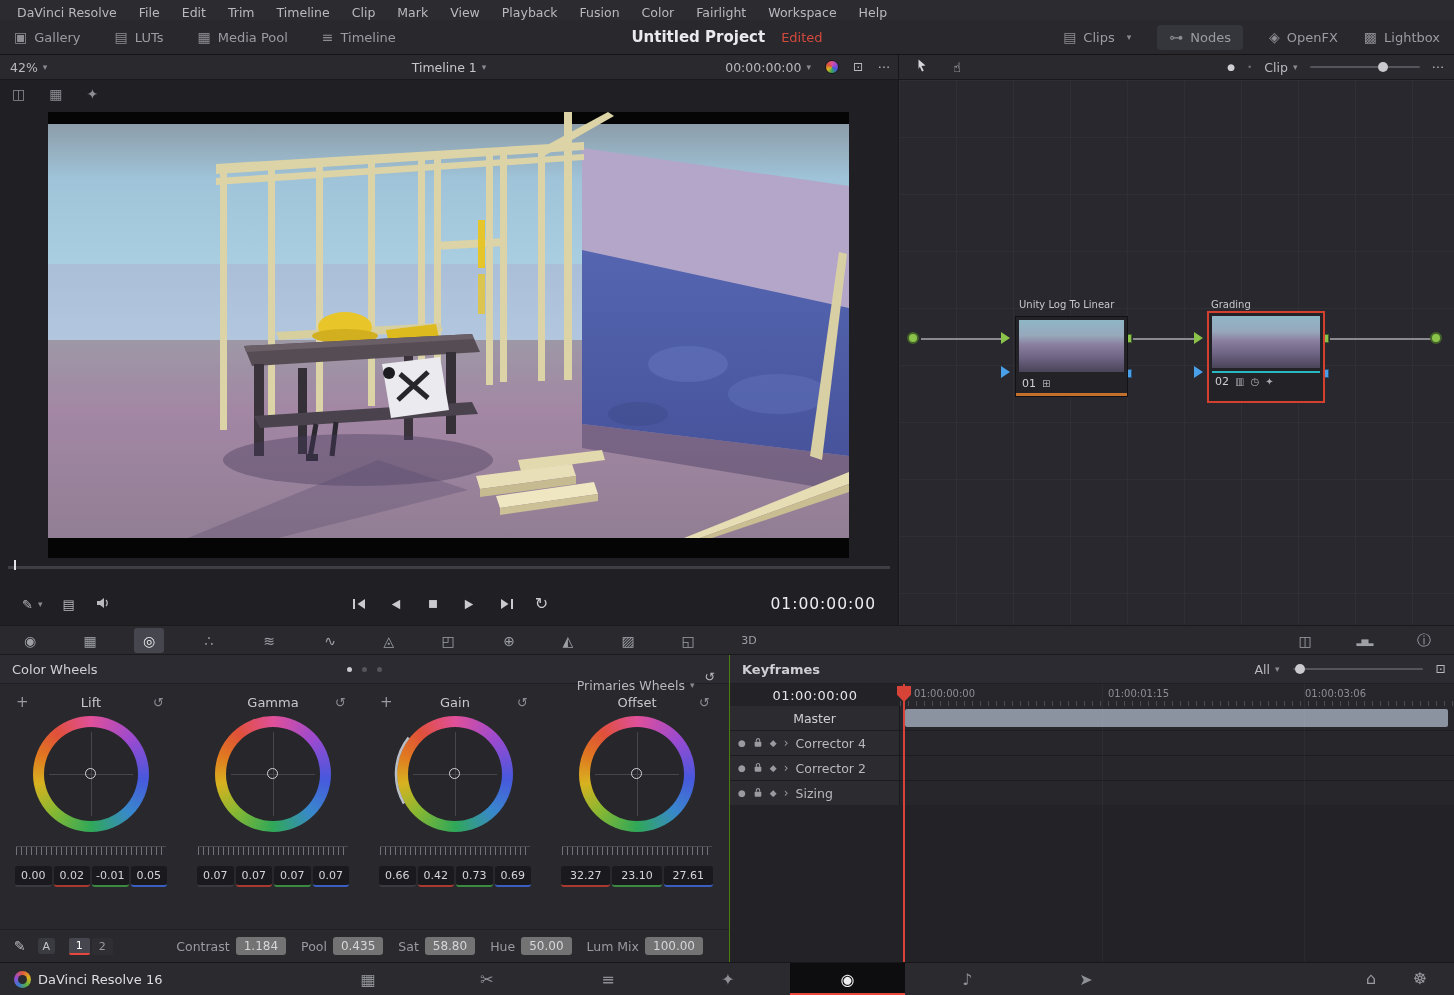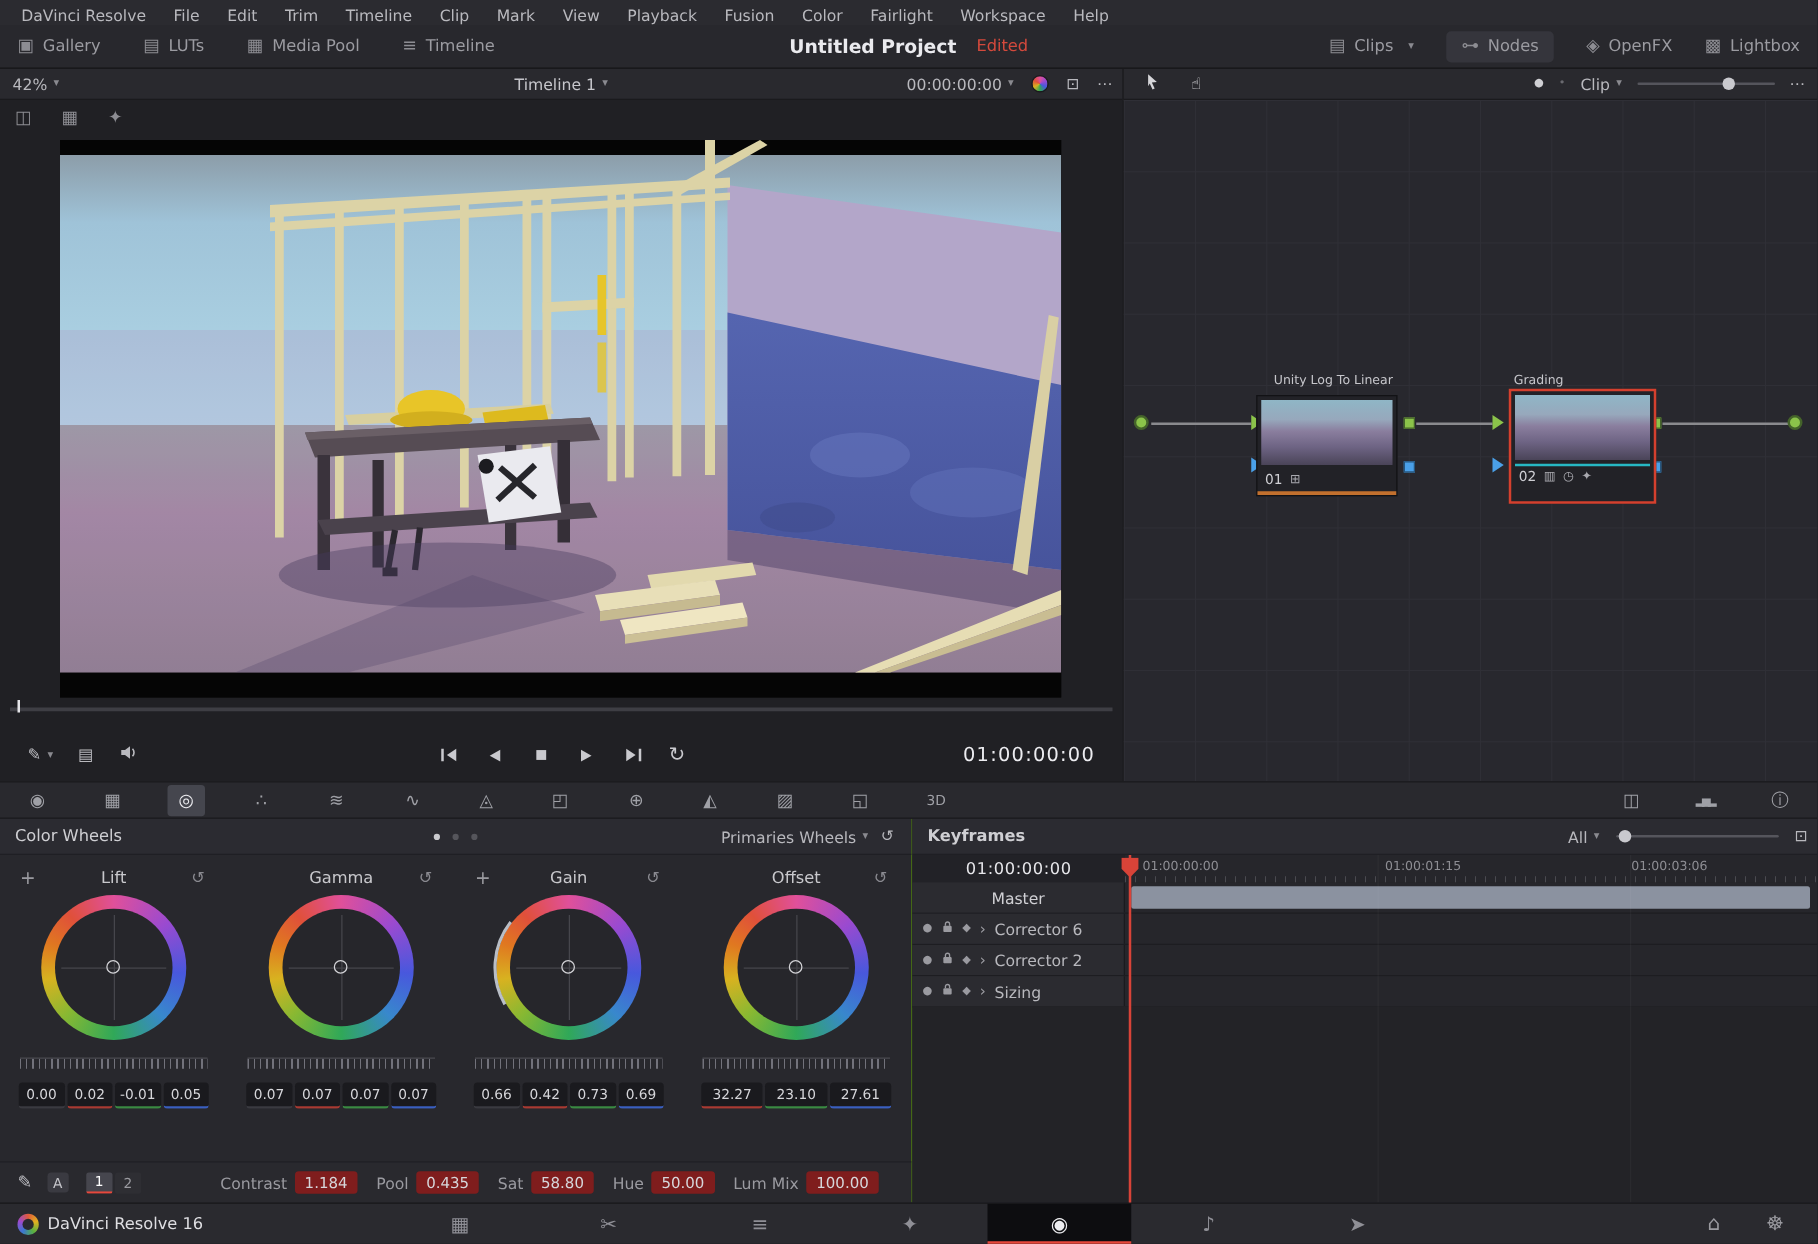--- a/index.html
+++ b/index.html
@@ -66,21 +66,21 @@
 .pal-icon{position:absolute;top:2px;width:30px;height:25px;display:flex;align-items:center;justify-content:center;color:#9fa0a6;font-size:14px;border-radius:3px}
 .pal-icon.active{background:#45464e;color:#ececf0}
 .pal-scopes{letter-spacing:-2px;font-size:9px}
 
 .wheels-panel{position:absolute;top:655px;left:0;width:730px;height:307px;background:#28282d;border-right:1px solid #4d7c0f}
 .wheels-header{position:absolute;top:0;left:0;right:0;height:29px;background:#2b2b31;border-bottom:1px solid #1f1f24}
 .wh-title{position:absolute;left:12px;top:0;height:28px;display:flex;align-items:center;color:#cfcfd3;font-size:13px}
 .wh-dots{position:absolute;left:0;right:0;top:0;height:28px;display:flex;align-items:center;justify-content:center;gap:10px}
 .wh-dot{width:5px;height:5px;border-radius:50%;background:#55555b}
 .wh-dot.on{background:#cacace}
-.wh-mode{position:absolute;right:14px;top:0;height:28px;display:flex;align-items:center;gap:10px;color:#b8b8bd;font-size:12.5px}
+.wh-mode{position:absolute;right:14px;top:16px;height:28px;display:flex;gap:10px;color:#b8b8bd;font-size:12.5px}
 .wheels-row{display:flex;padding-top:29px}
 .wheel-group{width:182px;display:flex;flex-direction:column;align-items:center}
 .wheel-head{position:relative;width:100%;height:20px;margin-top:8px;display:flex;align-items:center;justify-content:center;color:#c8c8cc;font-size:13px}
 .wheel-cross{position:absolute;left:16px;color:#9a9aa0;font-size:15px}
 .wheel-reset{position:absolute;right:18px;color:#8a8a90;font-size:13px}
 .ring{position:relative;width:116px;height:116px;border-radius:50%;margin-top:4px;background:conic-gradient(from 0deg,#e0509a 0deg,#9a4ad0 50deg,#4858dd 95deg,#3888cc 135deg,#30a858 180deg,#88b832 225deg,#d8b220 260deg,#e07820 290deg,#e0503a 320deg,#e0509a 360deg)}
 .ring::before{content:"";position:absolute;inset:11px;border-radius:50%;background:#26262b}
 .cross-h{position:absolute;left:16px;right:16px;top:50%;height:1px;background:#46464c}
 .cross-v{position:absolute;top:16px;bottom:16px;left:50%;width:1px;background:#46464c}
 .center-dot{position:absolute;left:50%;top:50%;width:11px;height:11px;margin:-6px 0 0 -6px;border:1.5px solid #d2d2d6;border-radius:50%}
@@ -94,21 +94,21 @@
 .vb-b{border-bottom:2px solid #3a5fc0}
 .adjust-row{position:absolute;left:0;right:0;bottom:0;height:33px;background:#29292e;border-top:1px solid #1f1f24;display:flex;align-items:center;padding:0 26px 0 14px}
 .adj-icon{color:#b9b9be;font-size:14px}
 .a-badge{margin-left:12px;width:17px;height:16px;background:#3a3a41;border-radius:3px;color:#c6c6cb;font-size:11px;display:flex;align-items:center;justify-content:center}
 .page-toggle{display:flex;margin-left:14px;gap:2px}
 .pg-btn{width:21px;height:17px;font-size:11px;display:flex;align-items:center;justify-content:center;background:#2e2e33;color:#9a9aa0;border-radius:2px}
 .pg-btn.on{background:#46464e;color:#fff;border-bottom:2px solid #e8483c}
 .adj-pairs{margin-left:auto;display:flex;align-items:center;gap:15px}
 .adj-pair{display:flex;align-items:center;gap:6px}
 .adj-label{color:#9a9aa0;font-size:12.5px;white-space:nowrap}
-.adj-value{background:#7f1d1d;border-radius:3px;padding:2px 8px;font-size:12px;color:#d6d6da}
+.adj-value{background:#737373;border-radius:3px;padding:2px 8px;font-size:12px;color:#d6d6da}
 
 .kf-panel{position:absolute;top:655px;left:730px;width:724px;height:307px;background:#232328}
 .kf-header{position:absolute;top:0;left:0;right:0;height:29px;background:#2b2b31;border-bottom:1px solid #1f1f24}
 .kf-title{position:absolute;left:12px;top:0;height:28px;display:flex;align-items:center;color:#cfcfd3;font-size:13px;font-weight:bold}
 .kf-right{position:absolute;right:8px;top:0;height:28px;display:flex;align-items:center;gap:13px;color:#b8b8bd;font-size:12.5px}
 .kf-tc-row{position:absolute;top:29px;left:0;right:0;height:22px;background:#26262a}
 .kf-tc{position:absolute;left:0;top:0;width:170px;height:22px;display:flex;align-items:center;justify-content:center;color:#e6e6ea;font-size:13px;letter-spacing:0.5px;background:#222227}
 .kf-ruler{position:absolute;left:170px;right:0;top:0;height:22px;background:#26262b}
 .kf-ruler-ticks{position:absolute;left:0;right:0;bottom:0;height:5px;background:repeating-linear-gradient(90deg,#4a4a50 0 1px,transparent 1px 8px)}
 .kf-ruler-label{position:absolute;top:4px;font-size:10px;color:#8d8d93;white-space:nowrap}
@@ -388,21 +388,21 @@
     <div class="conn-line" style="left:431px;top:258px;width:102px"></div>
     <span class="conn-dot" style="left:531px;top:252px"></span>
     <span class="sq-green" style="left:224px;top:254px"></span>
     <span class="sq-green" style="left:421px;top:254px"></span>
     <span class="tri-blue" style="left:102px;top:286px"></span>
     <span class="tri-blue" style="left:295px;top:286px"></span>
     <span class="sq-blue" style="left:224px;top:289px"></span>
     <span class="sq-blue" style="left:421px;top:289px"></span>
 
     <div class="node-label" style="left:116px;top:219px;width:113px">Unity Log To Linear</div>
-    <div class="node-box" style="left:106px;top:236px;width:113px;height:81px">
+    <div class="node-box" style="left:116px;top:236px;width:113px;height:81px">
       <div class="node-thumb"></div>
       <div class="node-strip">
         <span>01</span>
         <span class="ic">⊞</span>
       </div>
       <div class="node-underline"></div>
     </div>
 
     <div class="node-label" style="left:308px;top:219px;width:118px">Grading</div>
     <div class="node-box selected" style="left:308px;top:231px;width:118px;height:92px">
@@ -602,21 +602,21 @@
   </div>
   <div class="kf-row" style="top:76px">
     <div class="kf-row-left">
       <span class="kf-ic ic">●</span>
       <span><svg width="10" height="11" viewBox="0 0 12 13">
             <rect x="2" y="5.5" width="8" height="6" rx="1" fill="#9a9aa0"></rect>
             <path d="M4 5.5V3.8a2 2 0 014 0v1.7" stroke="#9a9aa0" stroke-width="1.3" fill="none"></path>
           </svg></span>
       <span class="kf-ic ic">◆</span>
       <span class="kf-ic ic" style="font-size:12px">›</span>
-      <span class="kf-row-label">Corrector 6</span>
+      <span class="kf-row-label">Corrector 4</span>
     </div>
   </div>
   <div class="kf-row" style="top:101px">
     <div class="kf-row-left">
       <span class="kf-ic ic">●</span>
       <span><svg width="10" height="11" viewBox="0 0 12 13">
             <rect x="2" y="5.5" width="8" height="6" rx="1" fill="#9a9aa0"></rect>
             <path d="M4 5.5V3.8a2 2 0 014 0v1.7" stroke="#9a9aa0" stroke-width="1.3" fill="none"></path>
           </svg></span>
       <span class="kf-ic ic">◆</span>

